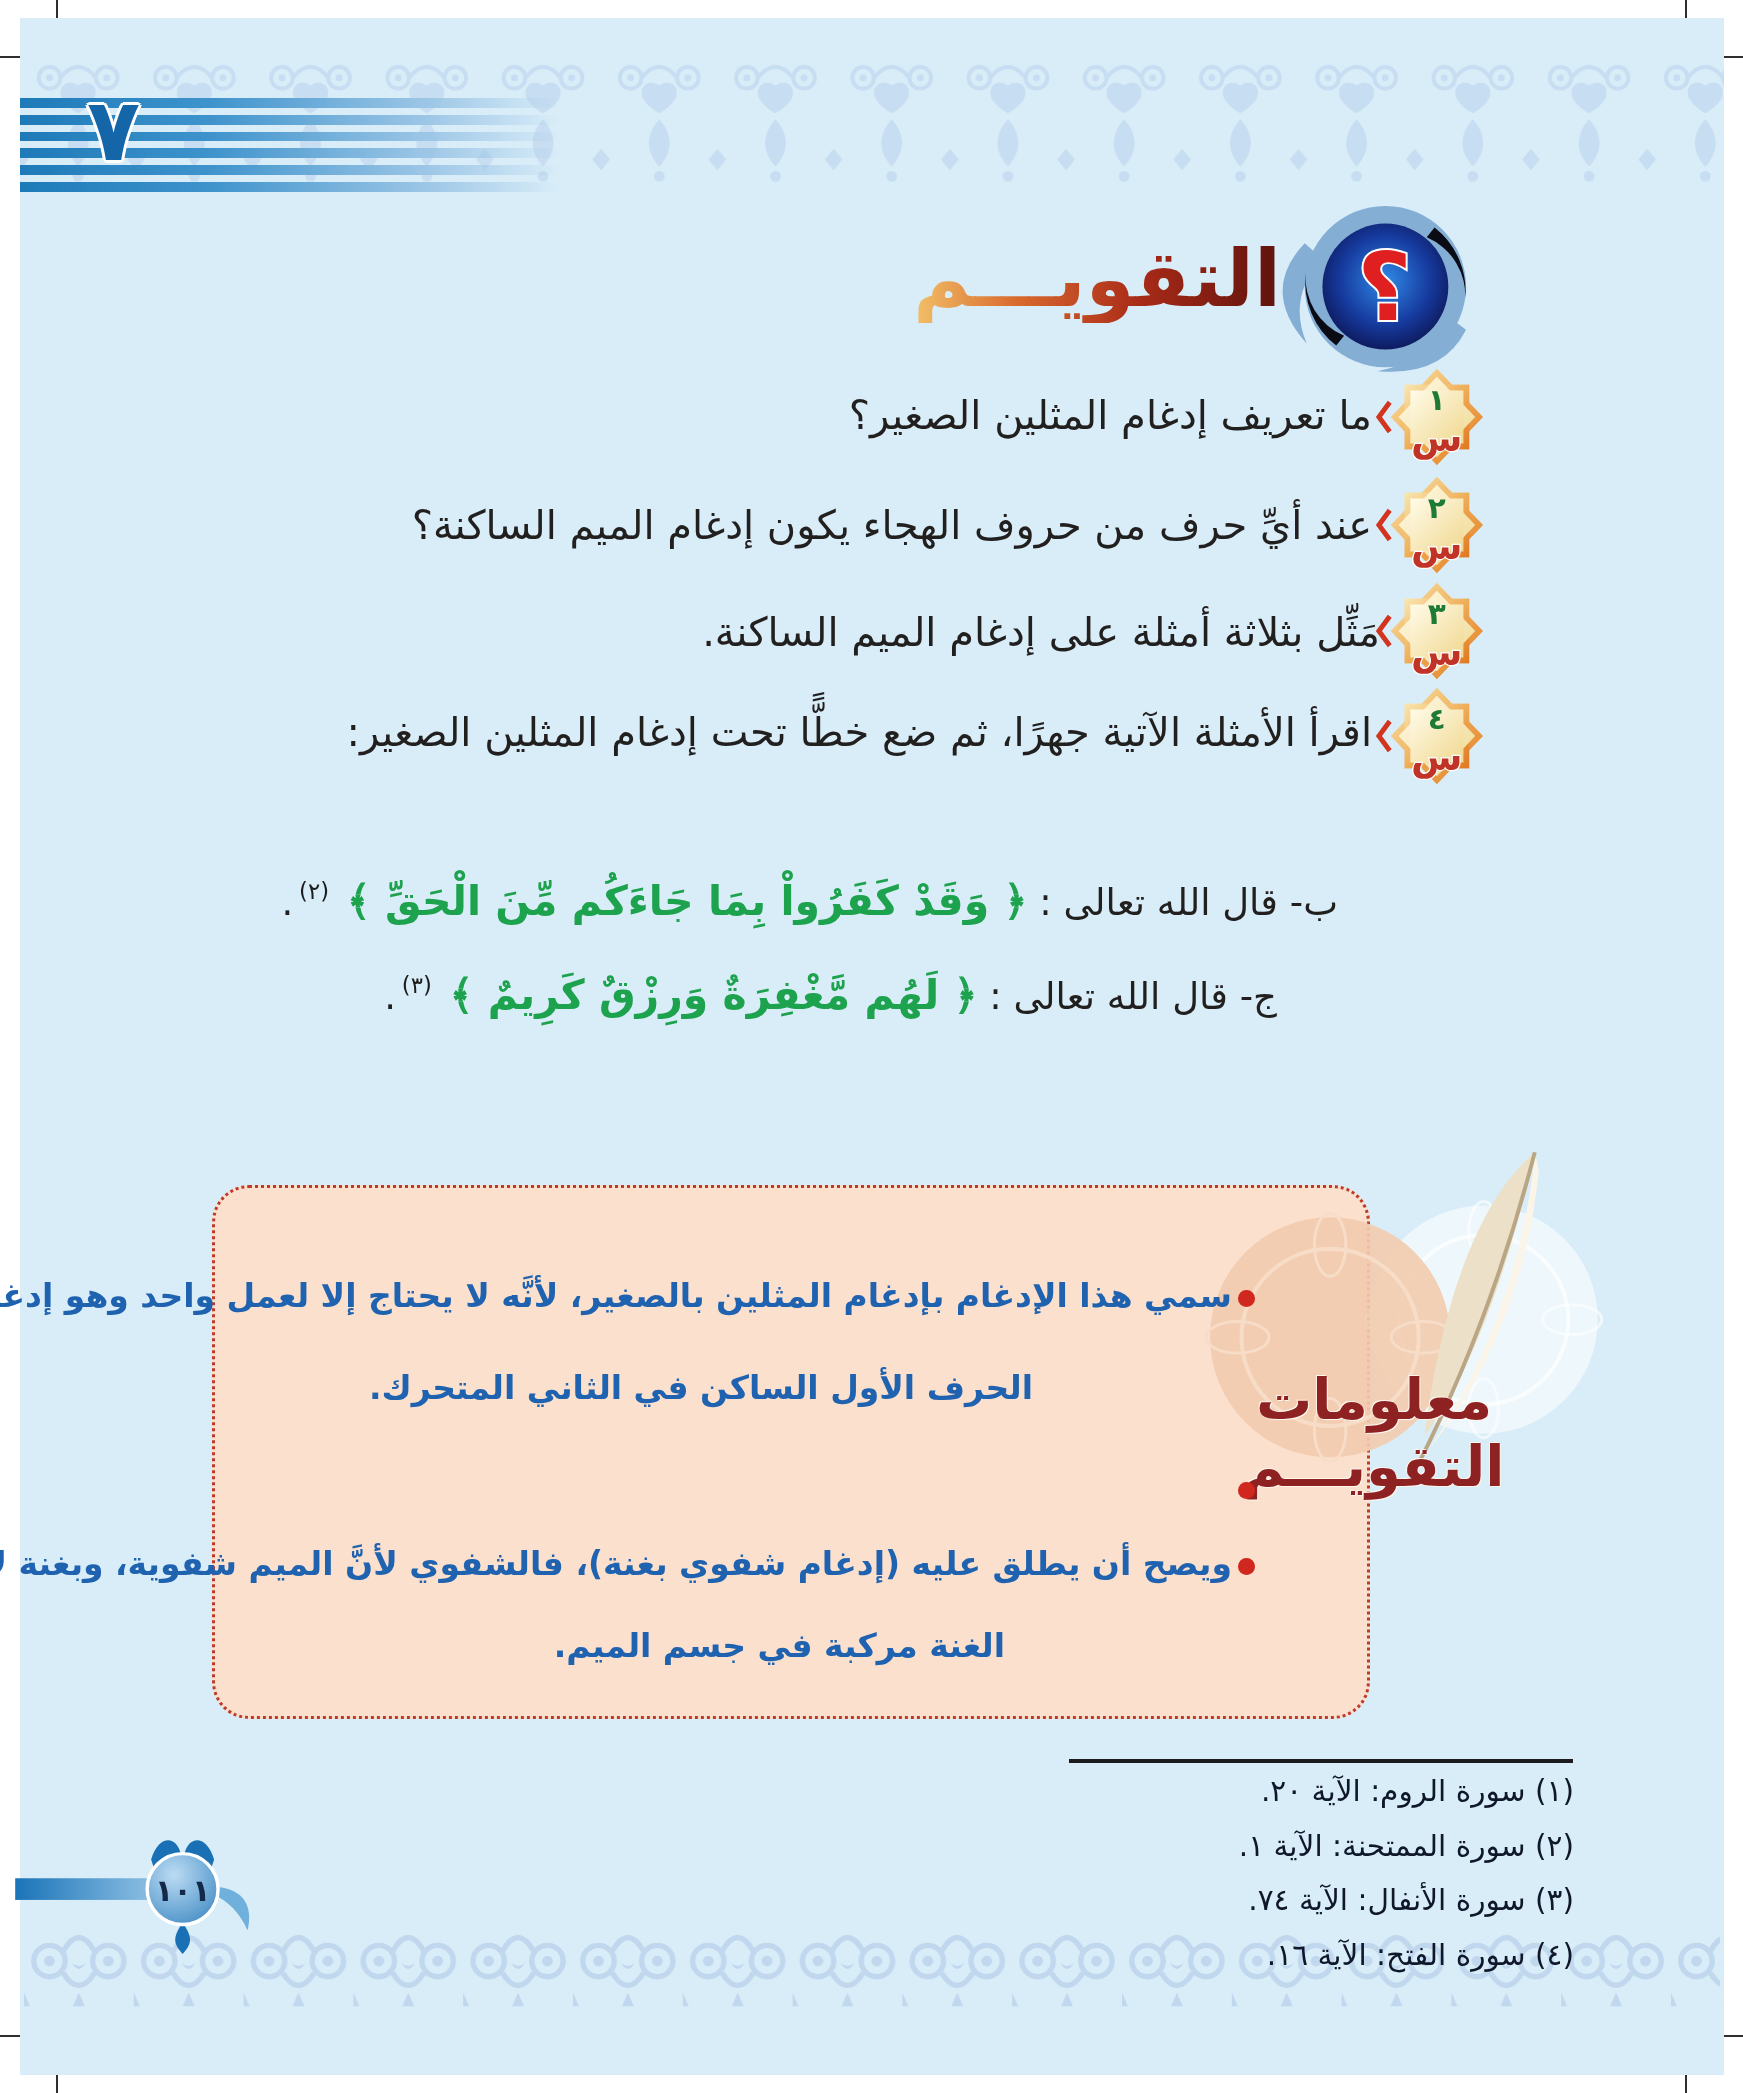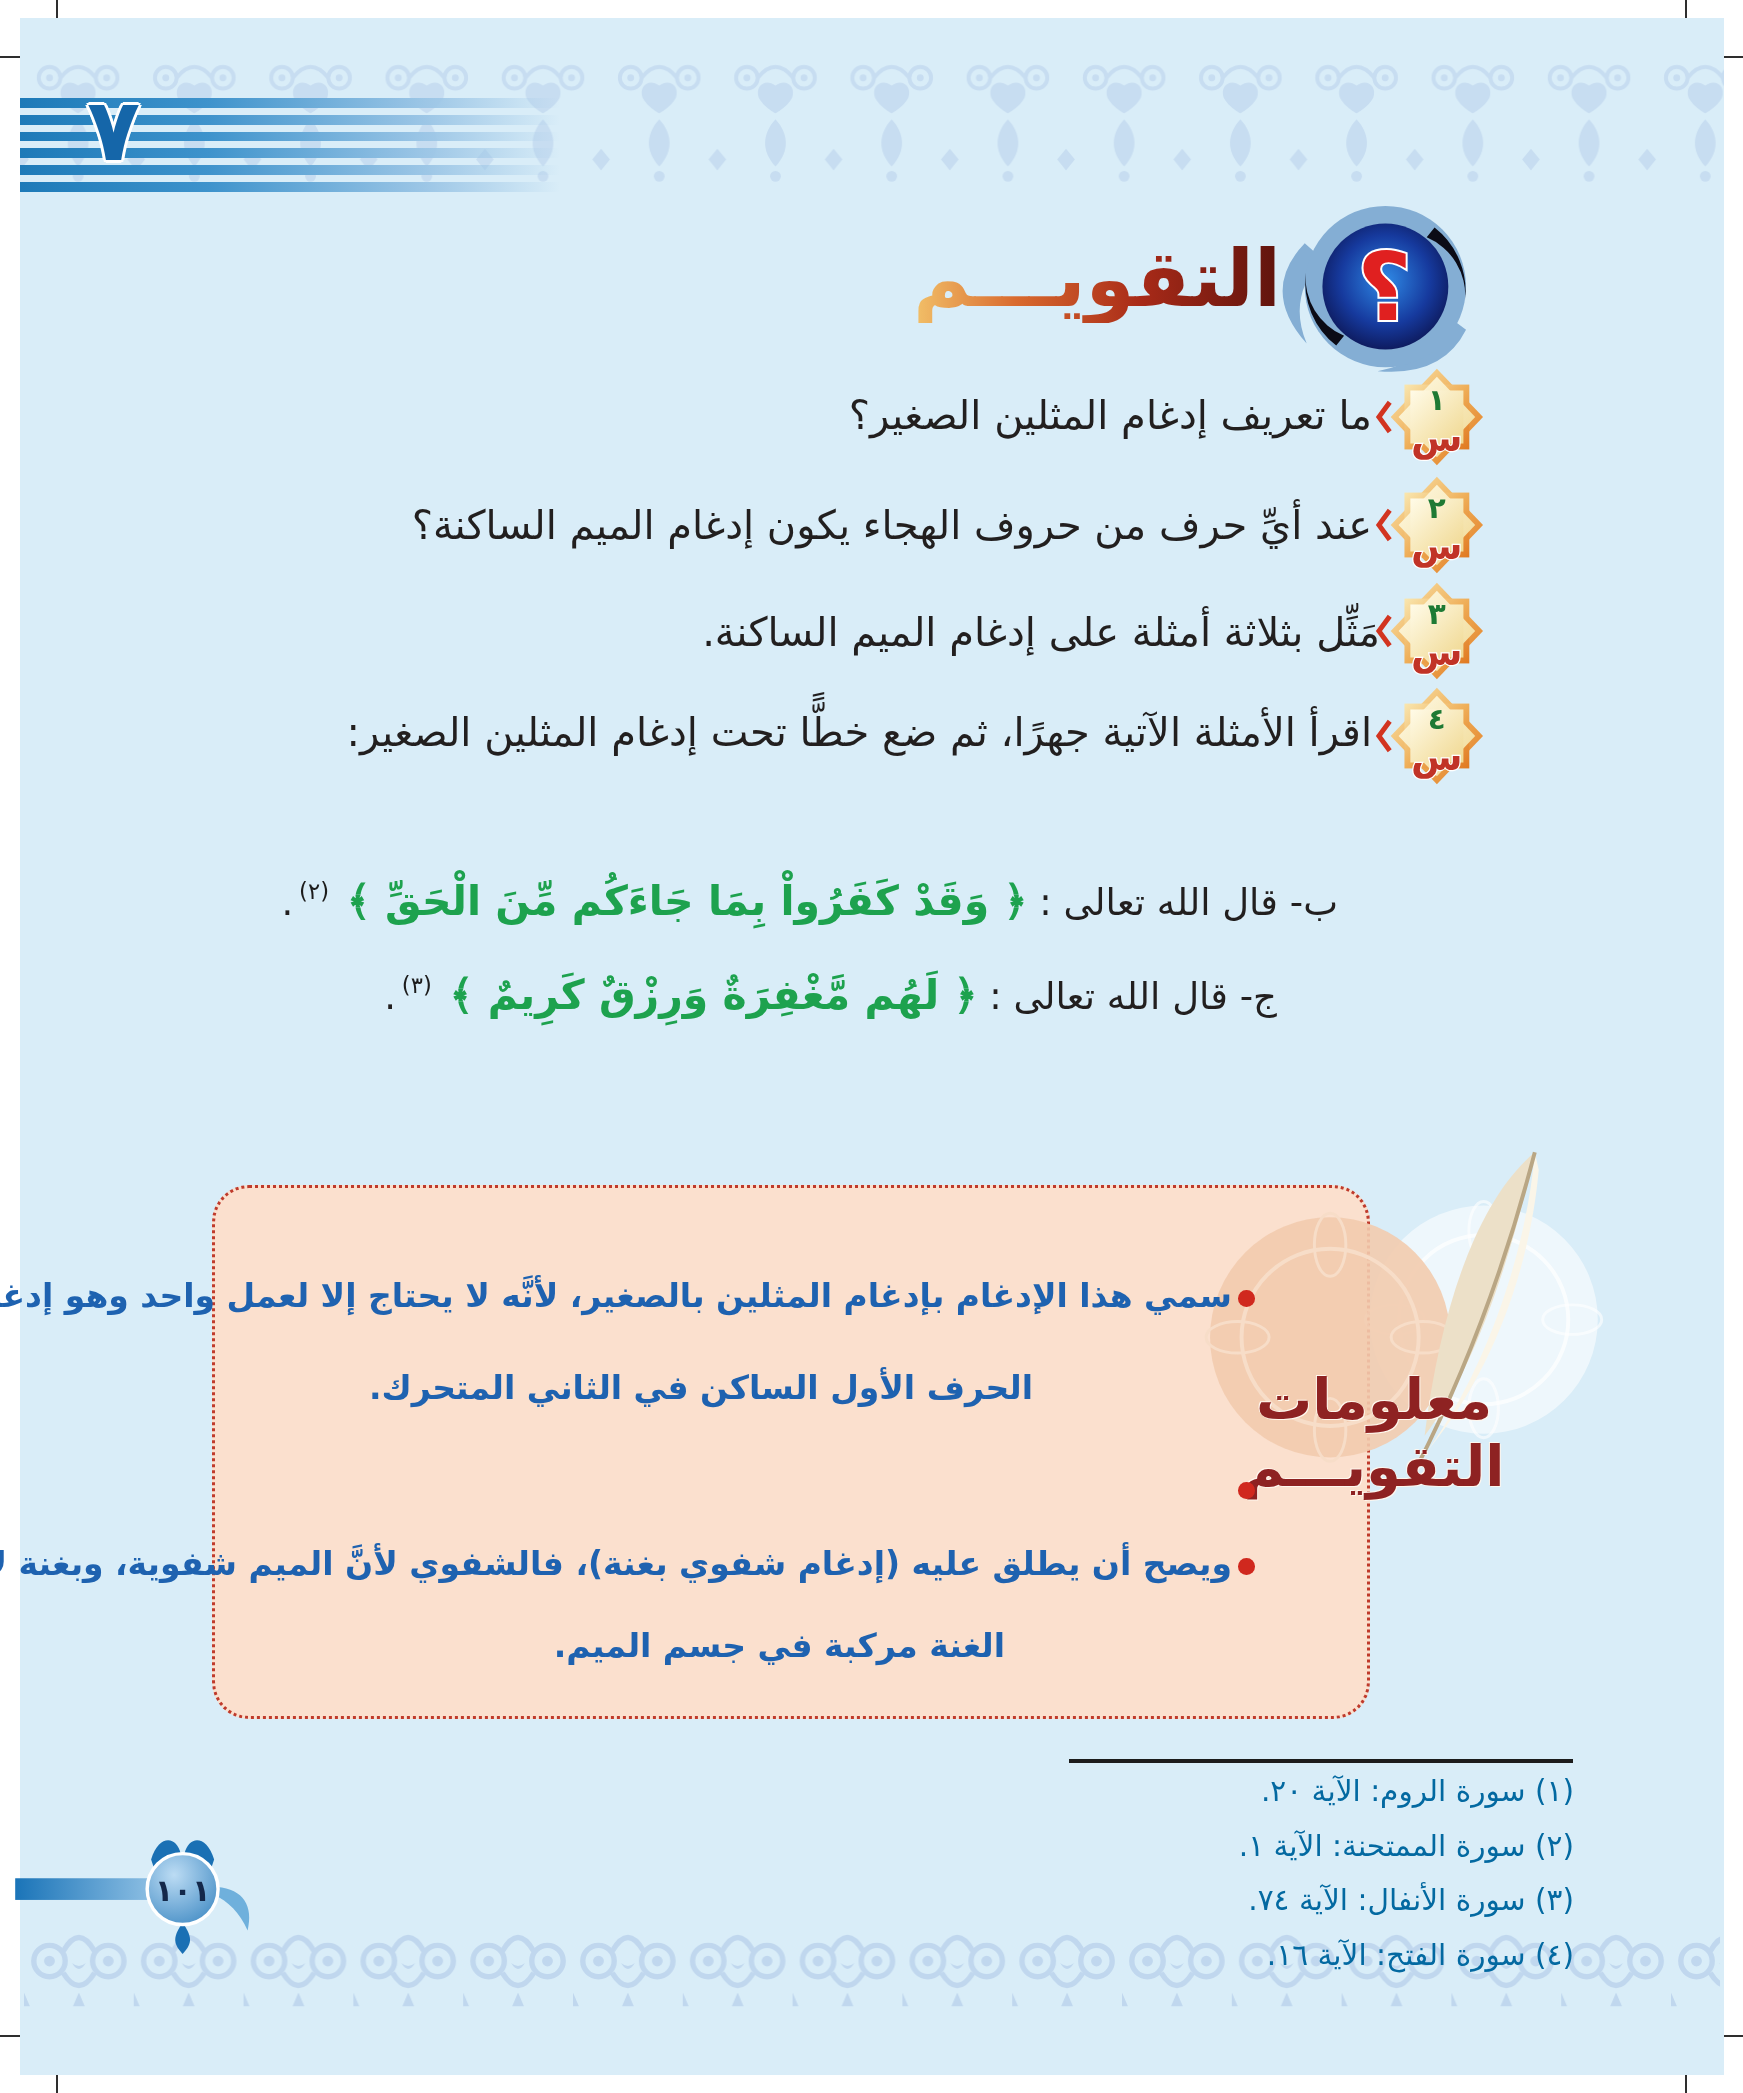--- a/index.html
+++ b/index.html
@@ -42,21 +42,21 @@
   
   .info-box{left:212px;top:1185px;width:1158px;height:534px;background:#fbe0ce;
             border:3.9px dotted #bf3a2b;border-radius:37px;box-sizing:border-box;}
   .bullet-line{font-size:33px;font-weight:bold;color:#1e62b0;line-height:1.3;}
   .bullet-dot{width:16.7px;height:16.7px;border-radius:50%;background:#d0281e;}
   .info-label{width:296px;text-align:center;font-size:56px;font-weight:bold;color:#8e2222;
               text-shadow:1px 1px 0 #fff7ee,-1px -1px 0 #fff7ee;letter-spacing:1px;}
 
   
   .fn-rule{left:1069px;top:1759px;width:504px;height:3.9px;background:#1c1c1c;}
-  .fn{right:170px;font-size:29.6px;color:#0369a1;line-height:1.2;}
+  .fn{right:170px;font-size:29.6px;color:#0f172a;line-height:1.2;}
 </style>
 </head>
 <body>
 
 <div class="canvas">
 
   <svg width="0" height="0" style="position:absolute" aria-hidden="true">
     <defs>
       <linearGradient id="starGrad" x1="0" y1="0" x2="1" y2="1">
         <stop offset="0" stop-color="#f9e7b0"></stop>

